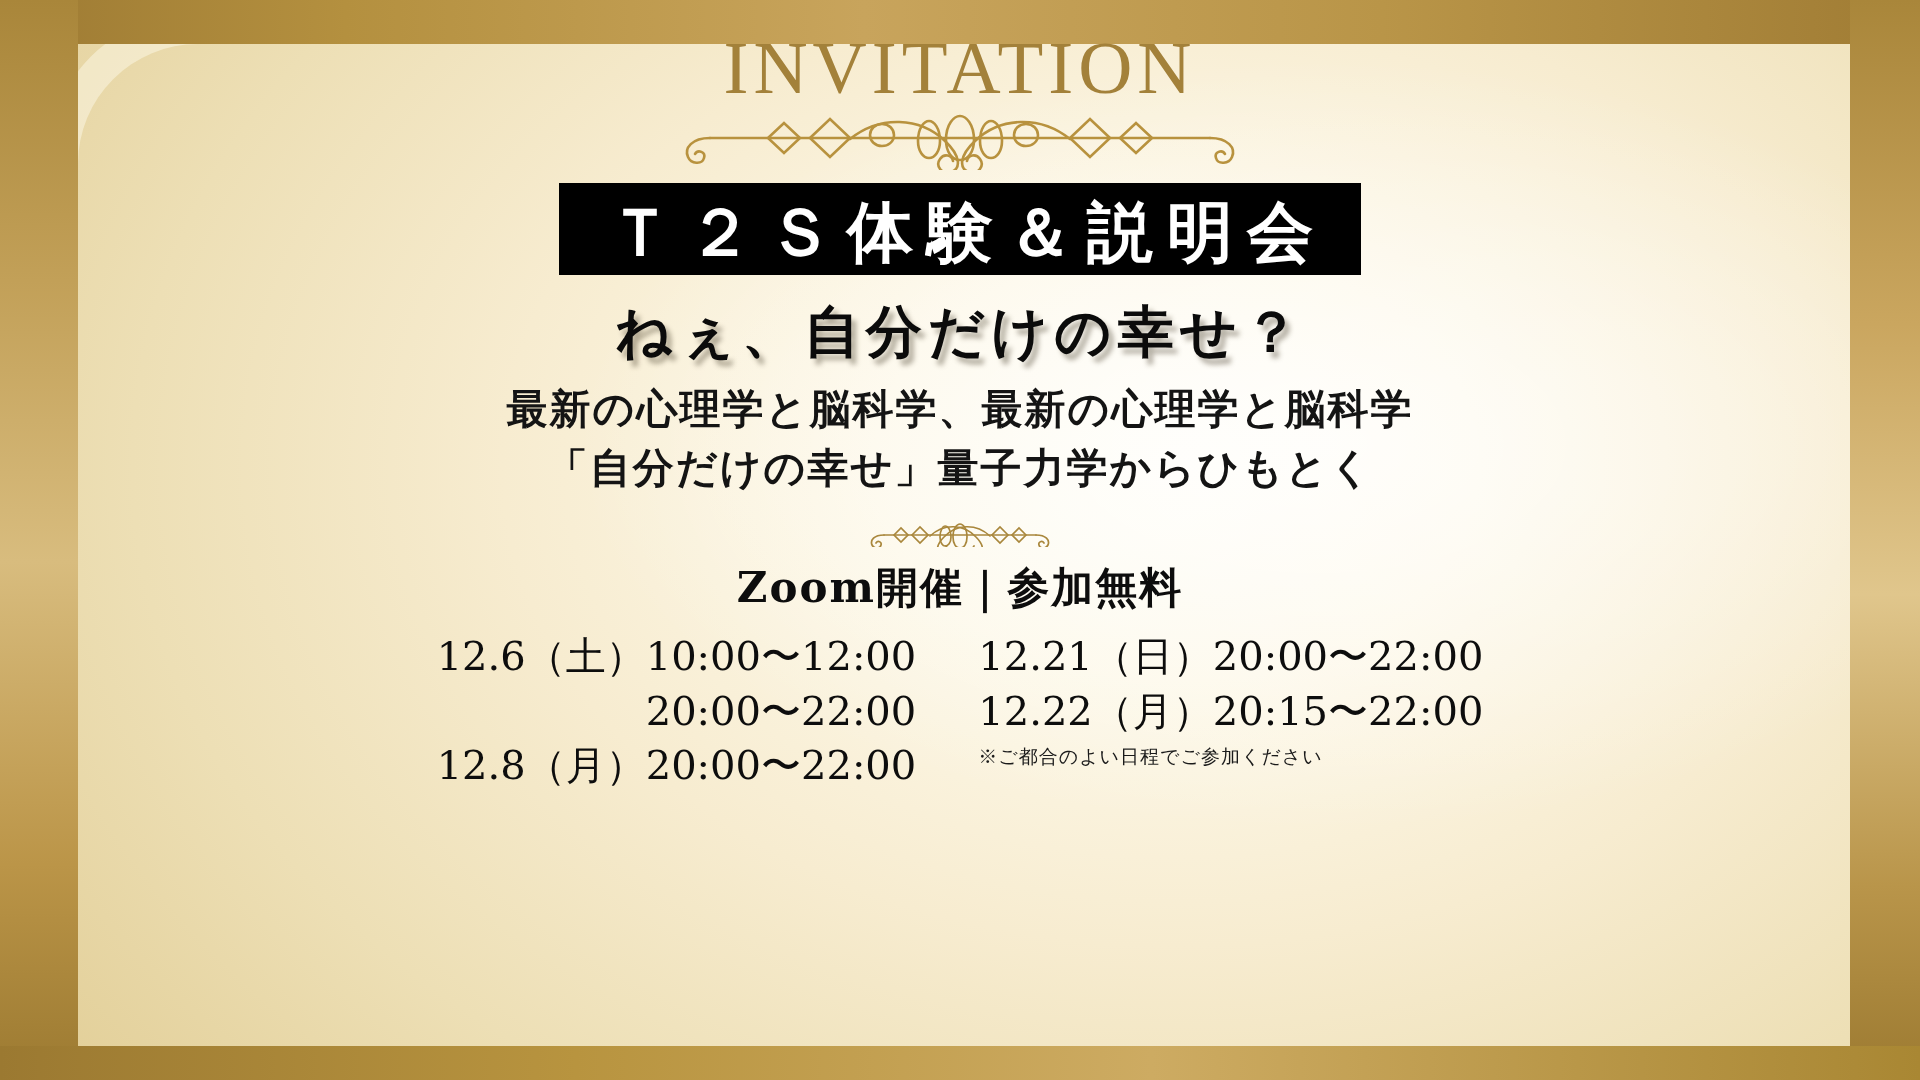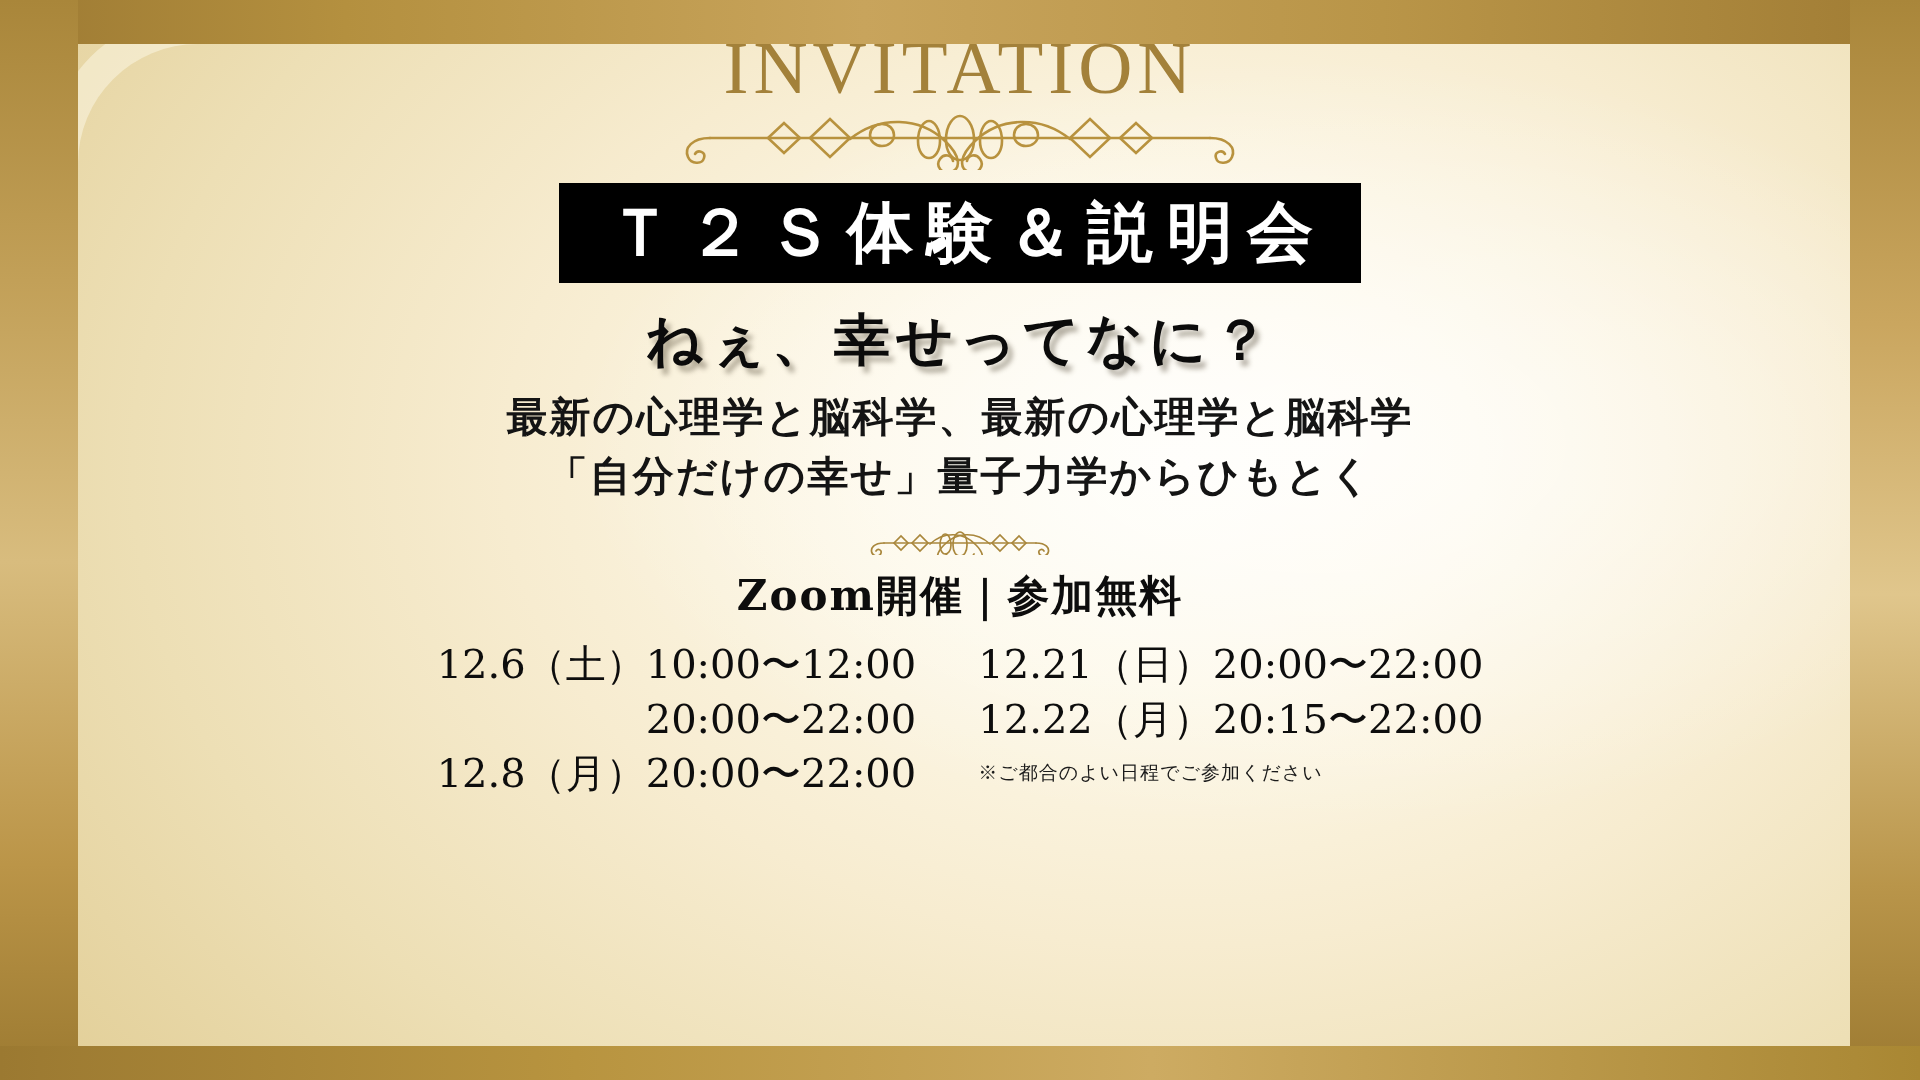--- a/index.html
+++ b/index.html
@@ -66,21 +66,21 @@
     font-weight:400;
   }
 
   
   .orn-wrap{height:62px;display:flex;align-items:center;justify-content:center;margin-top:4px;}
   .orn-wrap.small{height:38px;margin-top:14px;}
 
   
   .title-band{
     display:inline-block;background:#000;
-    padding:12px 34px 12px 34px;
+    padding:12px 34px 4px 34px;
     margin-top:12px;
   }
   .title-band .t{
     display:block;color:#fff;font-size:66px;line-height:1.15;
     letter-spacing:14px;font-weight:700;
     text-indent:14px;
     font-family:"DejaVu Serif","Liberation Serif",serif;
   }
 
   .catch{
@@ -107,21 +107,21 @@
     margin-top:16px;display:flex;justify-content:center;gap:62px;
     font-family:"DejaVu Serif","Liberation Serif",serif;
   }
   #schedule .col{text-align:right;}
   #schedule .col.right{text-align:left;}
   #schedule .row{
     font-size:40px;line-height:1.36;color:#0d0d0d;font-weight:400;
     white-space:nowrap;letter-spacing:0px;
   }
   .note{
-    margin-top:14px;font-size:19px;color:#1a1a1a;letter-spacing:1px;
+    margin-top:6px;font-size:19px;color:#1a1a1a;letter-spacing:1px;
     white-space:nowrap;text-align:left;
     font-family:"DejaVu Serif","Liberation Serif",serif;
   }
 </style>
 </head>
 <body>
 
 <div id="flyer">
 
   <div id="swoosh-tr" class="swoosh"></div>
@@ -160,21 +160,21 @@
           <path d="M232 14 c7 0 12 5 12 11 c0 7 -6 11 -12 11 c-7 0 -12 -5 -12 -11 c0 -6 5 -11 12 -11 z"></path>
           <path d="M376 14 c7 0 12 5 12 11 c0 7 -6 11 -12 11 c-7 0 -12 -5 -12 -11 c0 -6 5 -11 12 -11 z"></path>
         </g>
       </svg>
     </div>
 
     <div class="title-band">
       <span class="t">Ｔ２Ｓ体験＆説明会</span>
     </div>
 
-    <p class="catch">ねぇ、幸せってなに？</p>
+    <p class="catch">ねぇ、自分だけの幸せ？</p>
 
     <div class="lead">
       <div>最新の心理学と脳科学、最新の心理学と脳科学</div>
       <div>「自分だけの幸せ」量子力学からひもとく</div>
     </div>
 
     <div class="orn-wrap small">
       <svg width="220" height="34" viewBox="0 0 220 34">
         <g fill="none" stroke="#a9873c" stroke-width="1.7" stroke-linecap="round">
           <path d="M34 22 H186"></path>

